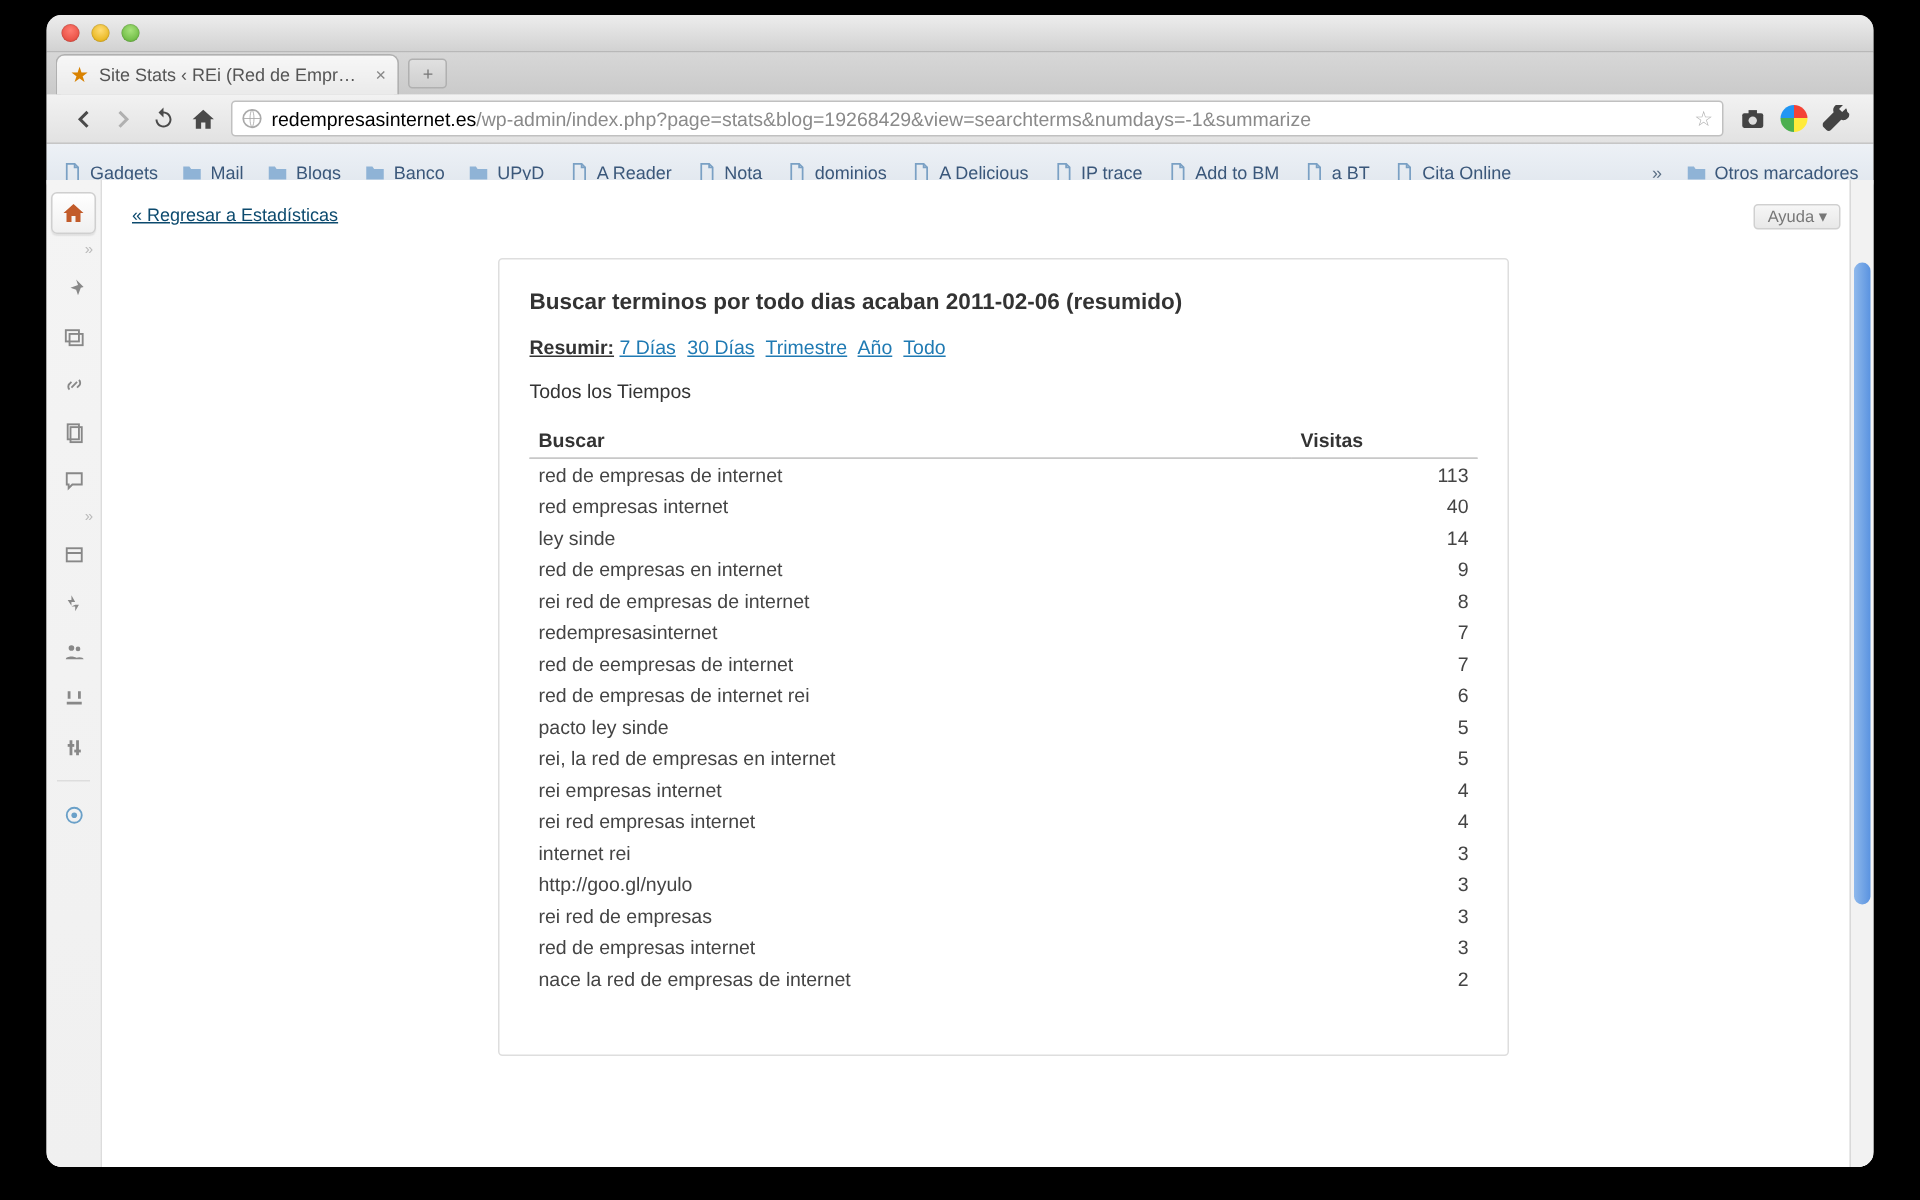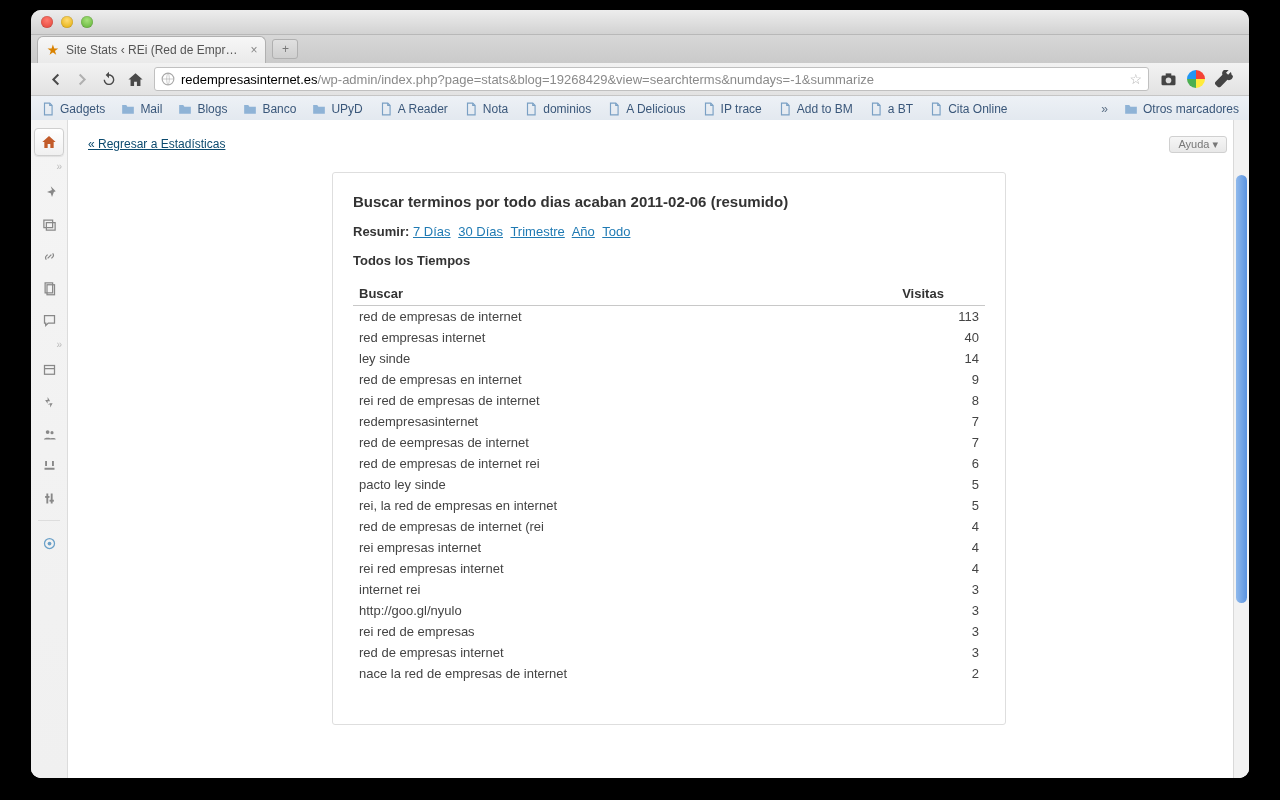--- a/index.html
+++ b/index.html
@@ -23,21 +23,21 @@
   .urlbox{flex:1;height:22px;background:#fff;border:1px solid #c0c0c0;border-radius:3px;padding:0 6px;display:flex;align-items:center;font-size:13px;color:#333;font-family:"Lucida Grande",Arial,sans-serif;overflow:hidden;}
   .urlbox .globe{width:14px;height:14px;margin-right:6px;color:#888;}
   .urlbox .host{color:#000;}
   .urlbox .path{color:#8a8a8a;}
   .urlbox .star{margin-left:auto;color:#b0b0b0;font-size:14px;}
   .tool-ico{width:18px;height:18px;display:flex;align-items:center;justify-content:center;}
   .tool-ico.seo{width:18px;height:18px;border-radius:50%;background:conic-gradient(#f44336 0 25%,#ffeb3b 25% 50%,#4caf50 50% 75%,#2196f3 75%);}
   .tool-ico.wrench{font-size:18px;color:#444;}
   .tool-ico.camera{font-size:15px;color:#444;}
   
-  .bookbar{height:26px;background:linear-gradient(#edf1f6,#e2e8ef);border-bottom:1px solid #c2c8d0;display:flex;align-items:center;padding:0 10px;gap:16px;font-size:12px;color:#3a577a;overflow:hidden;}
+  .bookbar{height:26px;background:linear-gradient(#edf1f6,#e2e8ef);border-bottom:1px solid #c2c8d0;display:flex;align-items:flex-end;padding:0 10px;gap:16px;font-size:12px;color:#3a577a;overflow:hidden;}
   .bm{display:flex;align-items:center;gap:5px;cursor:pointer;white-space:nowrap;}
   .bm .ico{width:14px;height:14px;display:flex;align-items:center;justify-content:center;}
   .bm .ico.page{color:#7aa0c4;}
   .bm .ico.folder svg{fill:#8fb3d6;}
   .bookbar .spacer{flex:1;}
   .bookbar .chev{color:#5b6f85;font-size:12px;cursor:pointer;}
   
   .content{position:absolute;top:110px;bottom:0;left:0;right:0;background:#fff;display:flex;}
   .wp-sidebar{width:36px;background:linear-gradient(#f4f4f4,#f0f0f0);border-right:1px solid #dcdcdc;padding-top:8px;display:flex;flex-direction:column;align-items:center;gap:4px;}
   .sb-btn{width:28px;height:26px;border:1px solid transparent;border-radius:4px;display:flex;align-items:center;justify-content:center;color:#888;font-size:15px;cursor:pointer;}
@@ -45,26 +45,26 @@
   .sb-arrow{width:28px;height:14px;font-size:10px;color:#bbb;text-align:right;padding-right:2px;line-height:14px;}
   .sb-sep{width:22px;height:1px;background:#ddd;margin:4px 0;}
   .main{flex:1;padding:14px 26px 0 20px;overflow-y:auto;position:relative;}
   .help-btn{position:absolute;right:6px;top:16px;font-size:11px;color:#777;background:linear-gradient(#f6f6f6,#e8e8e8);border:1px solid #d0d0d0;border-radius:3px;padding:1px 8px;cursor:pointer;}
   .page-title{font-family:Georgia,"Times New Roman",serif;font-style:italic;font-size:24px;color:#444;margin:4px 0 8px;font-weight:normal;}
   .page-title a{color:#1f7ab3;font-size:15px;font-style:italic;text-decoration:underline;}
   .backlink{color:#0c4a6e;font-size:12px;text-decoration:underline;cursor:pointer;}
   .panel{width:632px;margin:20px 0 0 244px;border:1px solid #dedede;border-radius:3px;padding:16px 20px 40px;font-size:13px;color:#333;}
   .panel h3{font-family:"Lucida Grande",Arial,sans-serif;font-weight:bold;font-size:15px;color:#333;margin:4px 0 14px;}
   .resume{font-size:13px;margin-bottom:14px;}
-  .resume b{font-weight:bold;color:#333;}
+  .resume b{font-weight:bold;color:#333;text-decoration:underline;}
   .resume a{color:#1f7ab3;text-decoration:underline;margin-right:4px;cursor:pointer;}
-  .subhead{font-weight:bold;font-size:13px;margin-bottom:14px;}
+  .subhead{font-weight:normal;font-size:13px;margin-bottom:14px;}
   table.stats{width:100%;border-collapse:collapse;font-size:13px;}
   table.stats th{text-align:left;font-weight:bold;padding:4px 6px;border-bottom:1px solid #c8c8c8;}
-  table.stats th.r{text-align:center;}
+  table.stats th.r{text-align:left;}
   table.stats td{padding:3px 6px;color:#444;}
   table.stats td.r{text-align:right;}
   
   .scrolltrack{width:15px;background:#f2f2f2;border-left:1px solid #d9d9d9;display:flex;flex-direction:column;}
   .scrollthumb{margin:2px;width:11px;border-radius:7px;background:linear-gradient(90deg,#8fb9ec,#5a93e0);flex: 0 0 65%;margin-top:55px;}
   svg{display:block;}
 </style>
 </head>
 <body>
 
@@ -390,24 +390,20 @@
               </tr>
               <tr>
                 <td>pacto ley sinde</td>
                 <td class="r">5</td>
               </tr>
               <tr>
                 <td>rei, la red de empresas en internet</td>
                 <td class="r">5</td>
               </tr>
               <tr>
-                <td>red de empresas de internet (rei</td>
-                <td class="r">4</td>
-              </tr>
-              <tr>
                 <td>rei empresas internet</td>
                 <td class="r">4</td>
               </tr>
               <tr>
                 <td>rei red empresas internet</td>
                 <td class="r">4</td>
               </tr>
               <tr>
                 <td>internet rei</td>
                 <td class="r">3</td>

